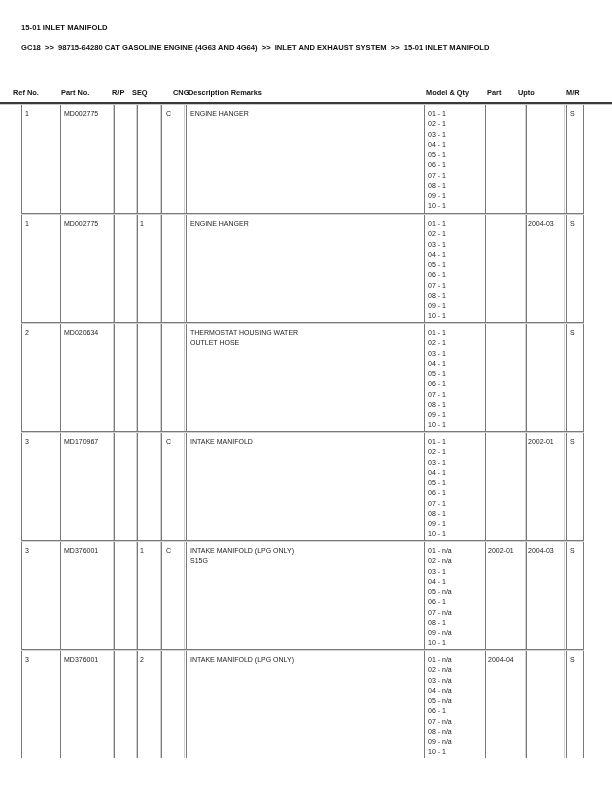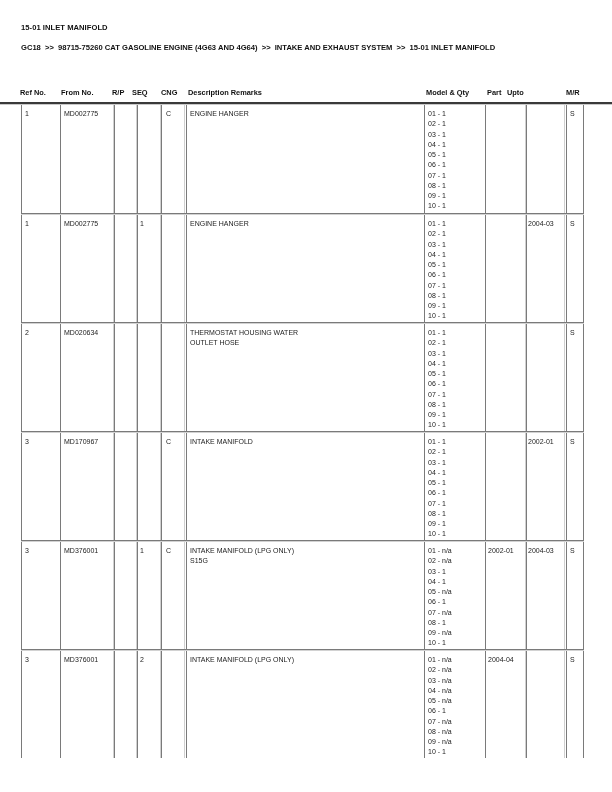--- a/index.html
+++ b/index.html
@@ -106,37 +106,37 @@
     }
   </style>
 </head>
 <body>
 
 <div class="page-title">15-01 INLET MANIFOLD</div>
 
 <div class="breadcrumb">
   <span>GC18</span>
   <span class="sep">&gt;&gt;</span>
-  <span>98715-75260 CAT GASOLINE ENGINE (4G63 AND 4G64)</span>
+  <span>98715-64280 CAT GASOLINE ENGINE (4G63 AND 4G64)</span>
   <span class="sep">&gt;&gt;</span>
-  <span>INTAKE AND EXHAUST SYSTEM</span>
+  <span>INLET AND EXHAUST SYSTEM</span>
   <span class="sep">&gt;&gt;</span>
   <span>15-01 INLET MANIFOLD</span>
 </div>
 
 <div class="table-header">
-  <span class="th" style="left:20px">Ref No.</span>
-  <span class="th" style="left:61px">From No.</span>
+  <span class="th" style="left:13px">Ref No.</span>
+  <span class="th" style="left:61px">Part No.</span>
   <span class="th" style="left:112px">R/P</span>
   <span class="th" style="left:132px">SEQ</span>
-  <span class="th" style="left:161px">CNG</span>
+  <span class="th" style="left:173px">CNG</span>
   <span class="th" style="left:188px">Description Remarks</span>
   <span class="th" style="left:426px">Model &amp; Qty</span>
   <span class="th" style="left:487px">Part</span>
-  <span class="th" style="left:507px">Upto</span>
+  <span class="th" style="left:518px">Upto</span>
   <span class="th" style="left:566px">M/R</span>
 </div>
 <div class="header-rule"></div>
 <div class="header-rule-shadow"></div>
 
 <div id="table-grid">
     <div class="vline" style="left:21px;top:105px;height:653px"></div>
     <div class="vline" style="left:60px;top:105px;height:653px"></div>
     <div class="vline" style="left:114px;top:105px;height:653px"></div>
     <div class="vline" style="left:137px;top:105px;height:653px"></div>

